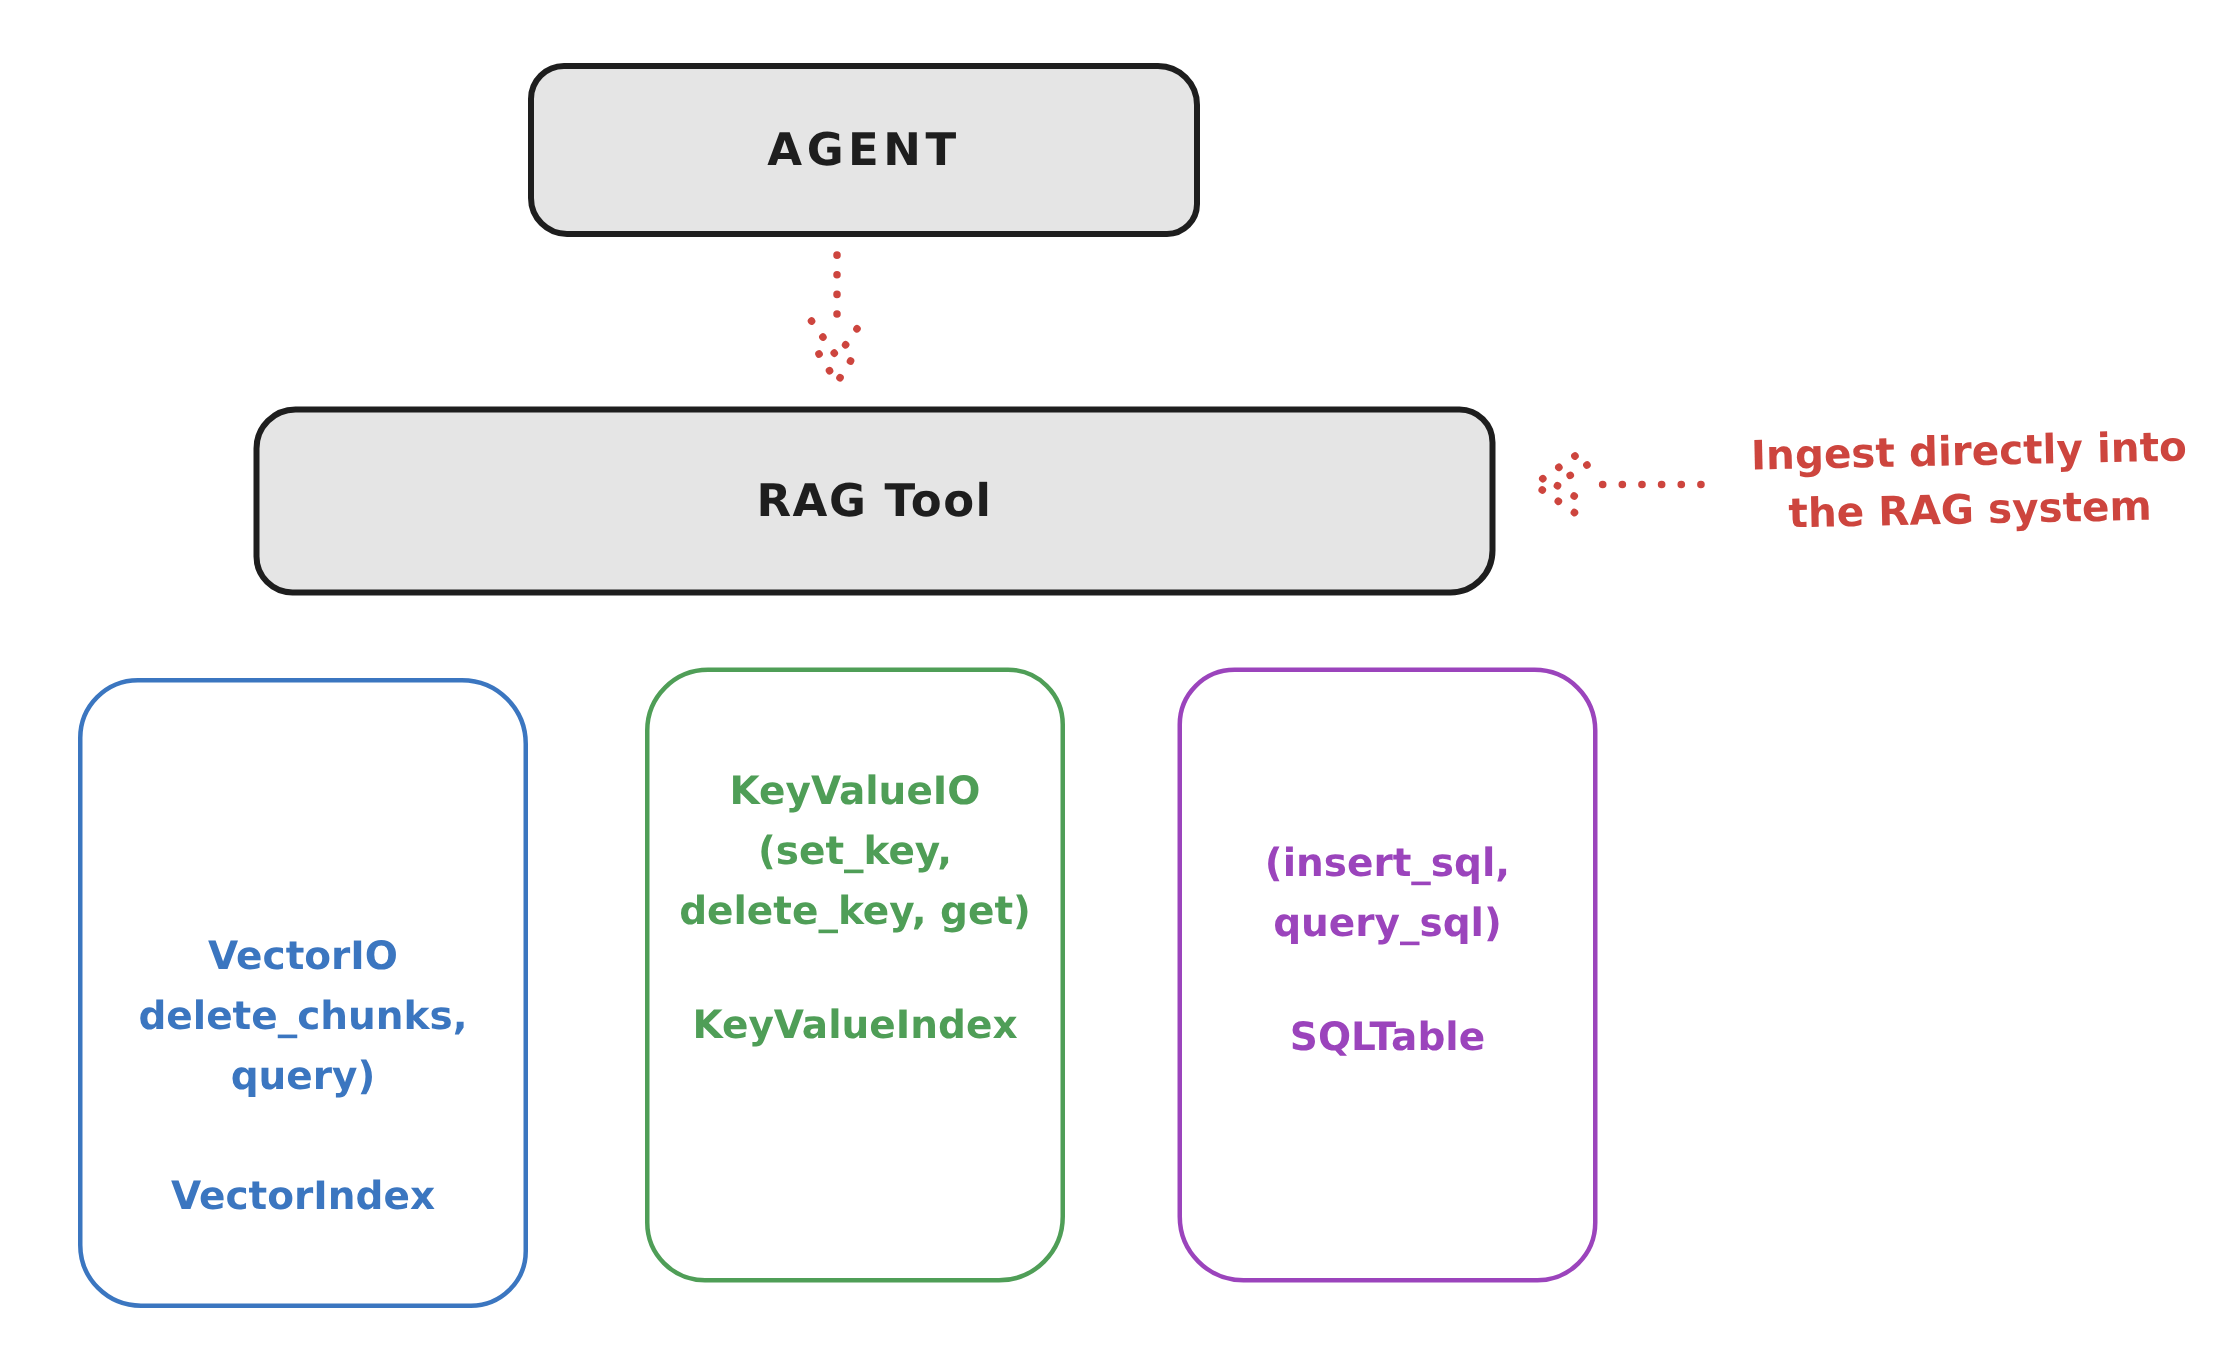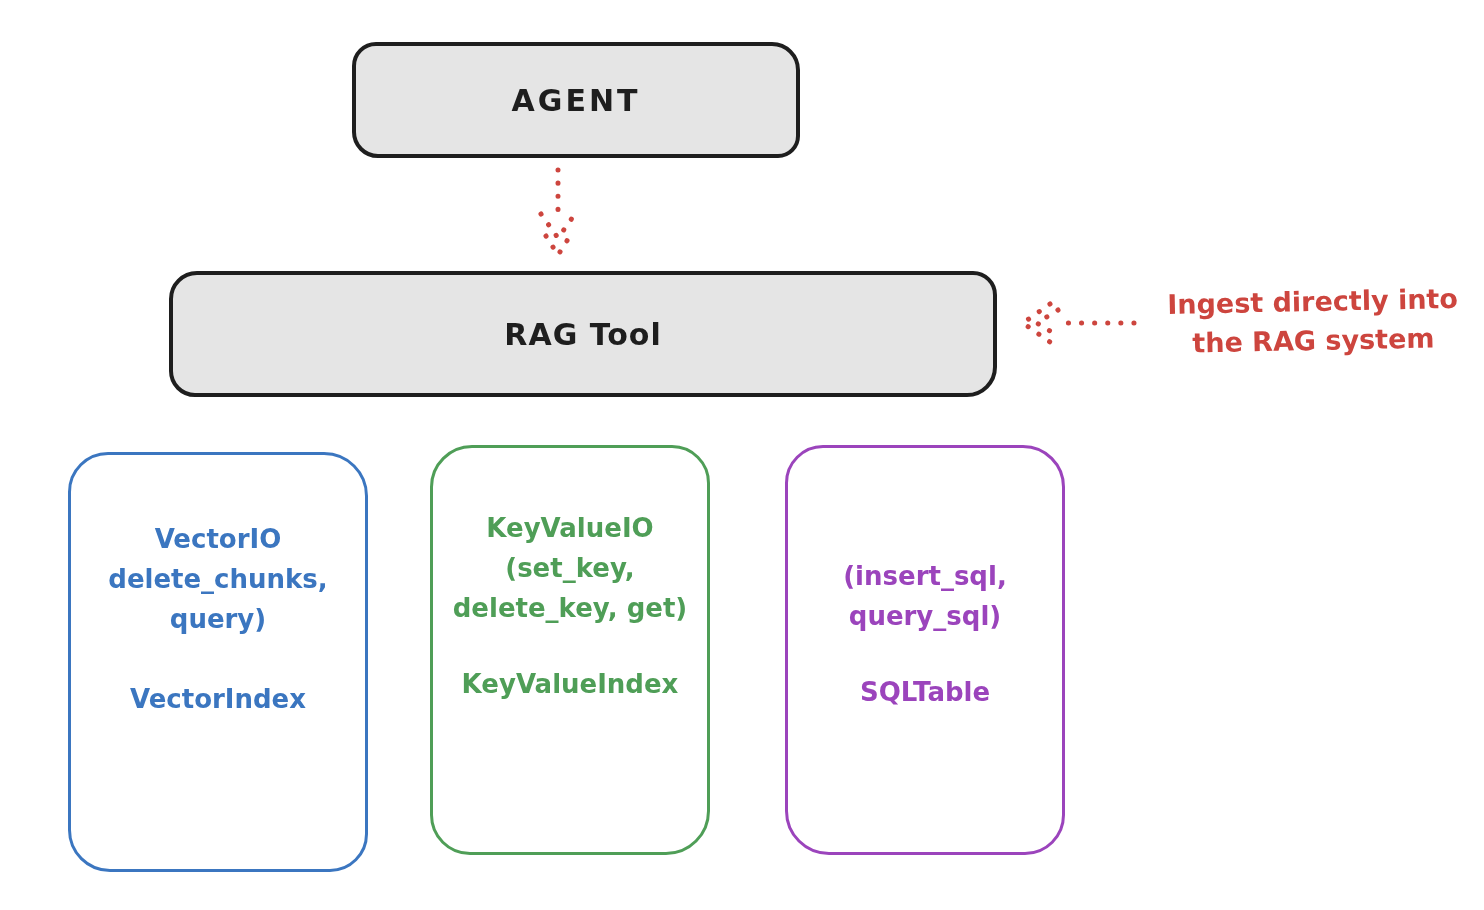--- a/index.html
+++ b/index.html
@@ -58,28 +58,29 @@
     border: 3.5px solid;
     display: flex;
     flex-direction: column;
     align-items: center;
     text-align: center;
     font-weight: bold;
     font-size: 26px;
     line-height: 40px;
   }
   #vector-node {
-    left: 68px;
+    left: 52px;
     top: 452px;
     width: 300px;
     height: 420px;
-    padding-top: 64px;
+    padding-top: 111px;
     border-color: var(--blue, #3b76c0);
     color: var(--blue, #3b76c0);
     border-radius: 40px 44px 38px 42px;
+    justify-content: center;
   }
   #keyvalue-node {
     left: 430px;
     top: 445px;
     width: 280px;
     height: 410px;
     padding-top: 60px;
     border-color: var(--green, #4f9e57);
     color: var(--green, #4f9e57);
     border-radius: 42px 38px 44px 40px;

